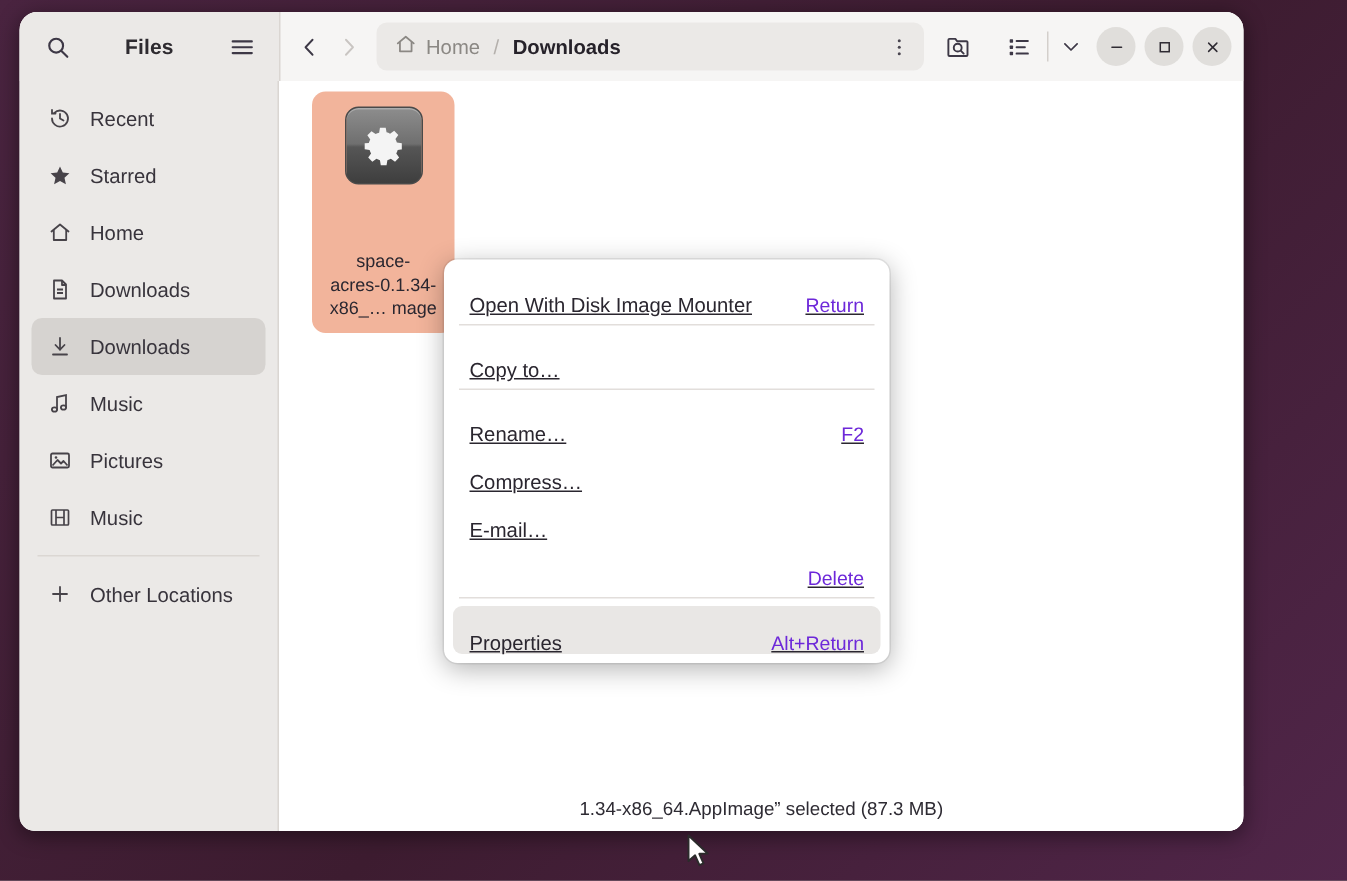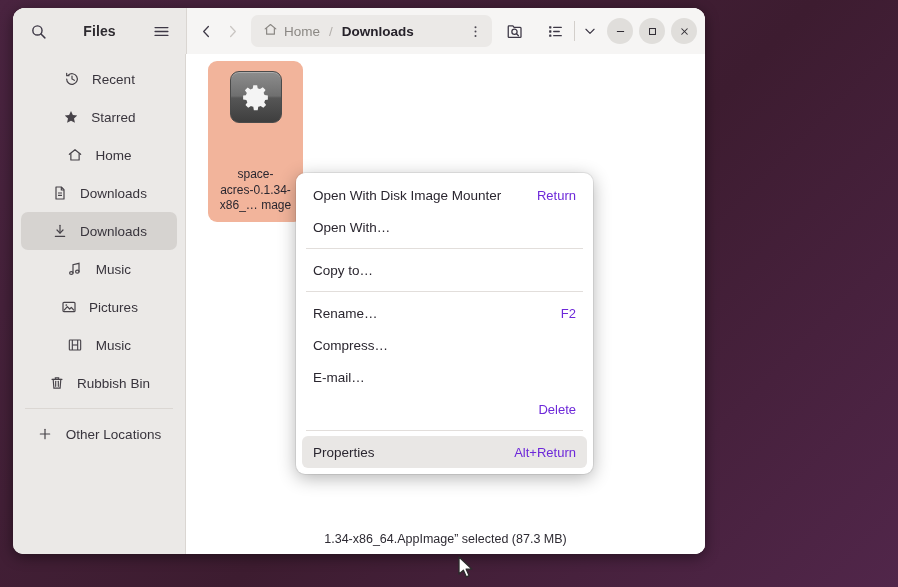--- a/index.html
+++ b/index.html
@@ -11,21 +11,21 @@
   }
   #desktop {
     position: relative;
     width: 898px; height: 587px;
     background: linear-gradient(135deg, #4a2440 0%, #3d1c30 55%, #51264a 100%);
   }
   
   #window {
     position: absolute;
     left: 13px; top: 8px;
-    width: 692px; height: 546px;
+    width: 816px; height: 546px;
     background: #ffffff;
     border-radius: 12px 12px 10px 10px;
     box-shadow: 0 3px 14px rgba(0,0,0,0.45);
     overflow: hidden;
     display: flex;
     flex-direction: column;
   }
   
   #headerbar {
     height: 46px;
@@ -106,21 +106,20 @@
     flex: 0 0 173px;
   }
   .side-item {
     height: 38px;
     display: flex; align-items: center;
     gap: 12px;
     padding: 0 10px;
     border-radius: 7px;
     color: #38343c;
     font-size: 13.5px;
-    justify-content: center;
   }
   .side-item.sel { background: #d6d3d0; }
   .side-ico { width: 17px; height: 17px; display:flex; align-items:center; justify-content:center; color:#474349; flex:0 0 17px; }
   .side-divider { height: 1px; background: #dbd7d3; margin: 6px 4px 6px 4px; }
 
   #content { flex: 1; background: #ffffff; position: relative; overflow: hidden; }
 
   
   #file-item {
     position: absolute;
@@ -166,25 +165,26 @@
     left: 296px; top: 173px;
     width: 297px;
     background: #ffffff;
     border-radius: 9px;
     box-shadow: 0 4px 18px rgba(0,0,0,0.30), 0 0 0 1px rgba(0,0,0,0.07);
     padding: 6px 6px;
     z-index: 40;
   }
   .mi {
     height: 32px;
-    display: flex; align-items: center;
+    display: flex; align-items: flex-end;
     padding: 0 11px;
     border-radius: 6px;
     font-size: 13.5px;
     color: #2a262f;
+    text-decoration: underline;
   }
   .mi.hl { background: #e9e7e5; }
   .mi .accel { margin-left: auto; color: #6d28d9; font-size: 13px; }
   .mi-divider { height: 1px; background: #e2dedb; margin: 5px 4px; }
 
   
   #cursor { position: absolute; left: 458px; top: 556px; z-index: 60; }
 </style>
 </head>
 <body>
@@ -375,32 +375,20 @@
             <svg width="16" height="16" viewBox="0 0 24 24" fill="none" stroke="currentColor" stroke-width="1.7">
               <rect x="3.5" y="4.5" width="17" height="15" rx="1"></rect>
               <line x1="8" y1="4.5" x2="8" y2="19.5"></line>
                 <line x1="16" y1="4.5" x2="16" y2="19.5"></line>
               <line x1="8" y1="12" x2="16" y2="12"></line>
             </svg>
           </span>
           <span>Music</span>
         </div>
 
-        <div class="side-item">
-          <span class="side-ico">
-            <svg width="16" height="16" viewBox="0 0 24 24" fill="none" stroke="currentColor" stroke-width="1.7" stroke-linecap="round">
-              <path d="M4.5 6.5h15"></path>
-                <path d="M9.5 6.5V4.3h5v2.2"></path>
-              <path d="M6.3 6.5l1 13.2h9.4l1-13.2"></path>
-              <line x1="10" y1="9.5" x2="10" y2="17"></line>
-                <line x1="14" y1="9.5" x2="14" y2="17"></line>
-            </svg>
-          </span>
-          <span>Rubbish Bin</span>
-        </div>
 
         <div class="side-divider"></div>
 
         <div class="side-item">
           <span class="side-ico">
             <svg width="16" height="16" viewBox="0 0 24 24" stroke="currentColor" stroke-width="1.8" stroke-linecap="round">
                 <line x1="12" y1="5" x2="12" y2="19"></line>
                 <line x1="5" y1="12" x2="19" y2="12"></line>
               </svg>
           </span>
@@ -430,24 +418,20 @@
       </div>
     </div>
   </div>
 
   <div id="ctxmenu">
 
     <div class="mi">
       <span>Open With Disk Image Mounter</span>
       <span class="accel">Return</span>
     </div>
-    <div class="mi">
-      <span>Open With…</span>
-      <span class="accel"></span>
-    </div>
 
     <div class="mi-divider"></div>
 
     <div class="mi">
       <span>Copy to…</span>
       <span class="accel"></span>
     </div>
 
     <div class="mi-divider"></div>
 

